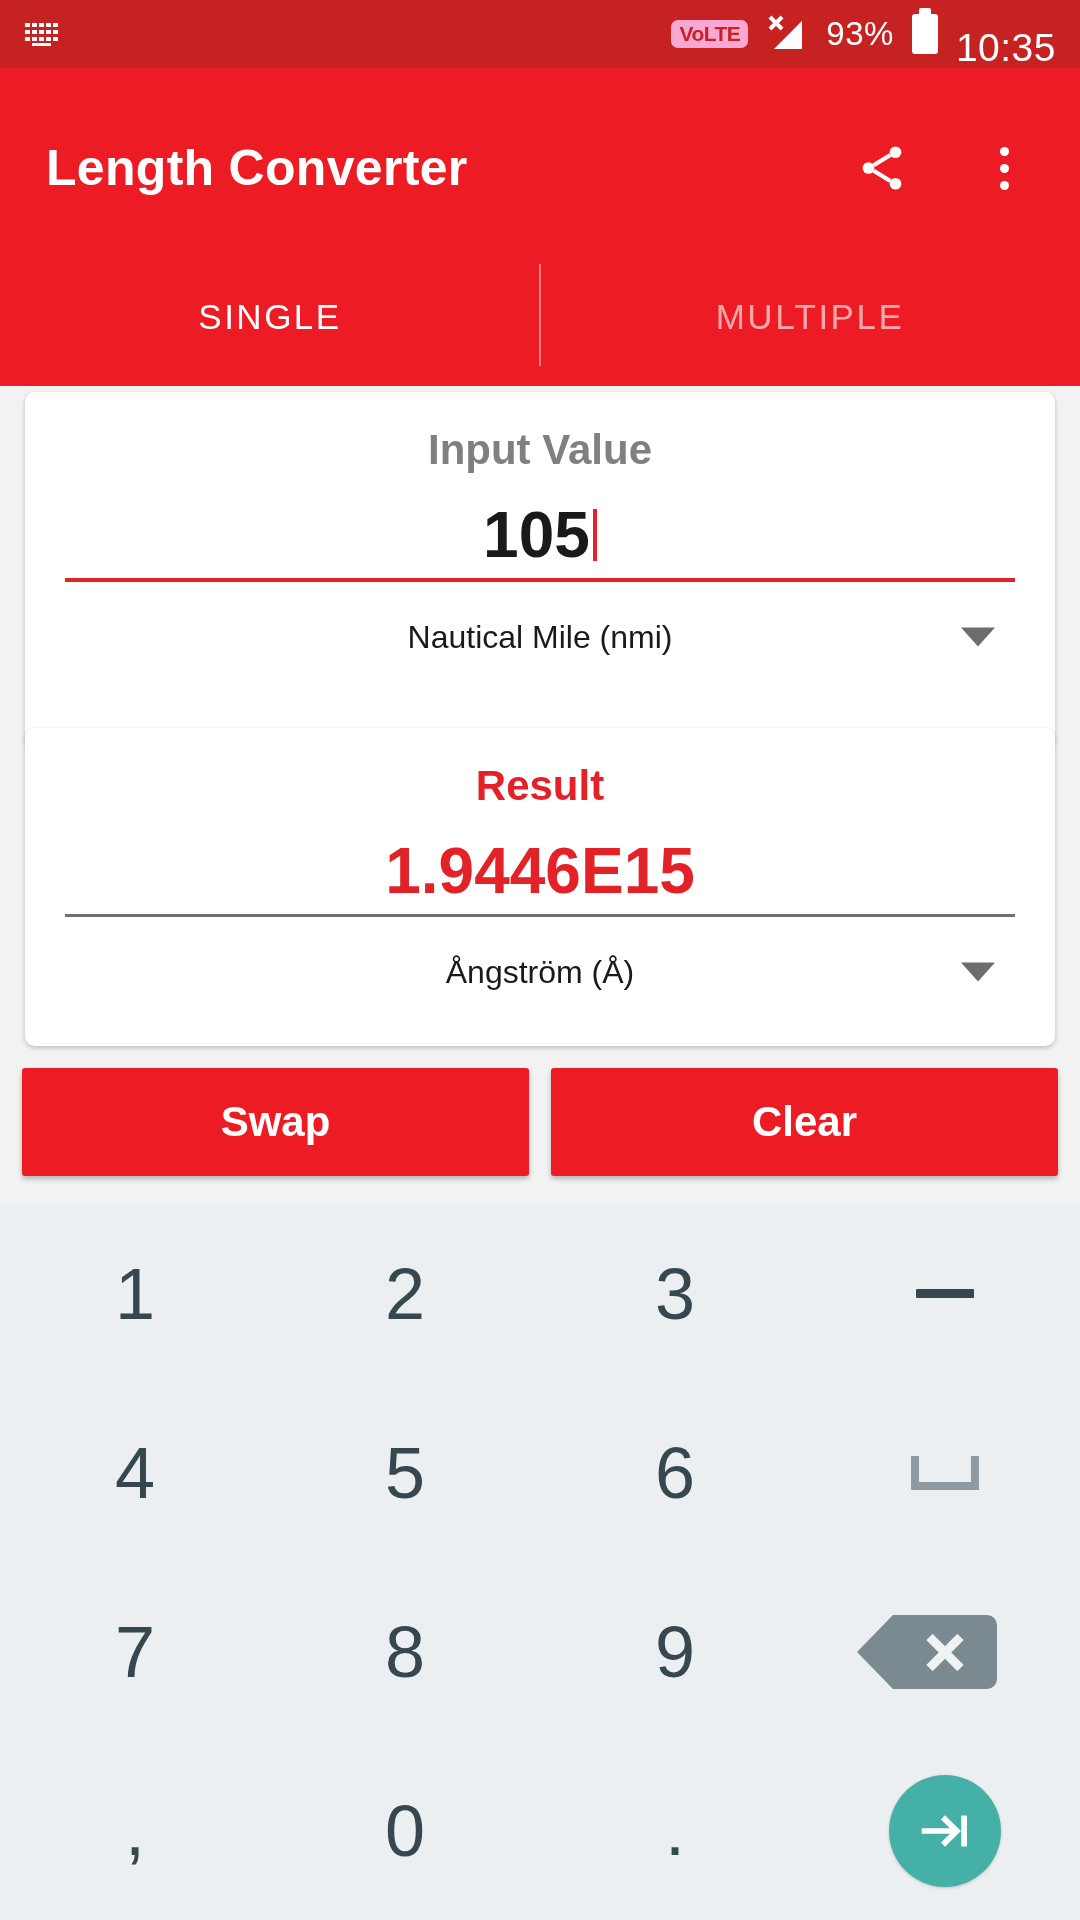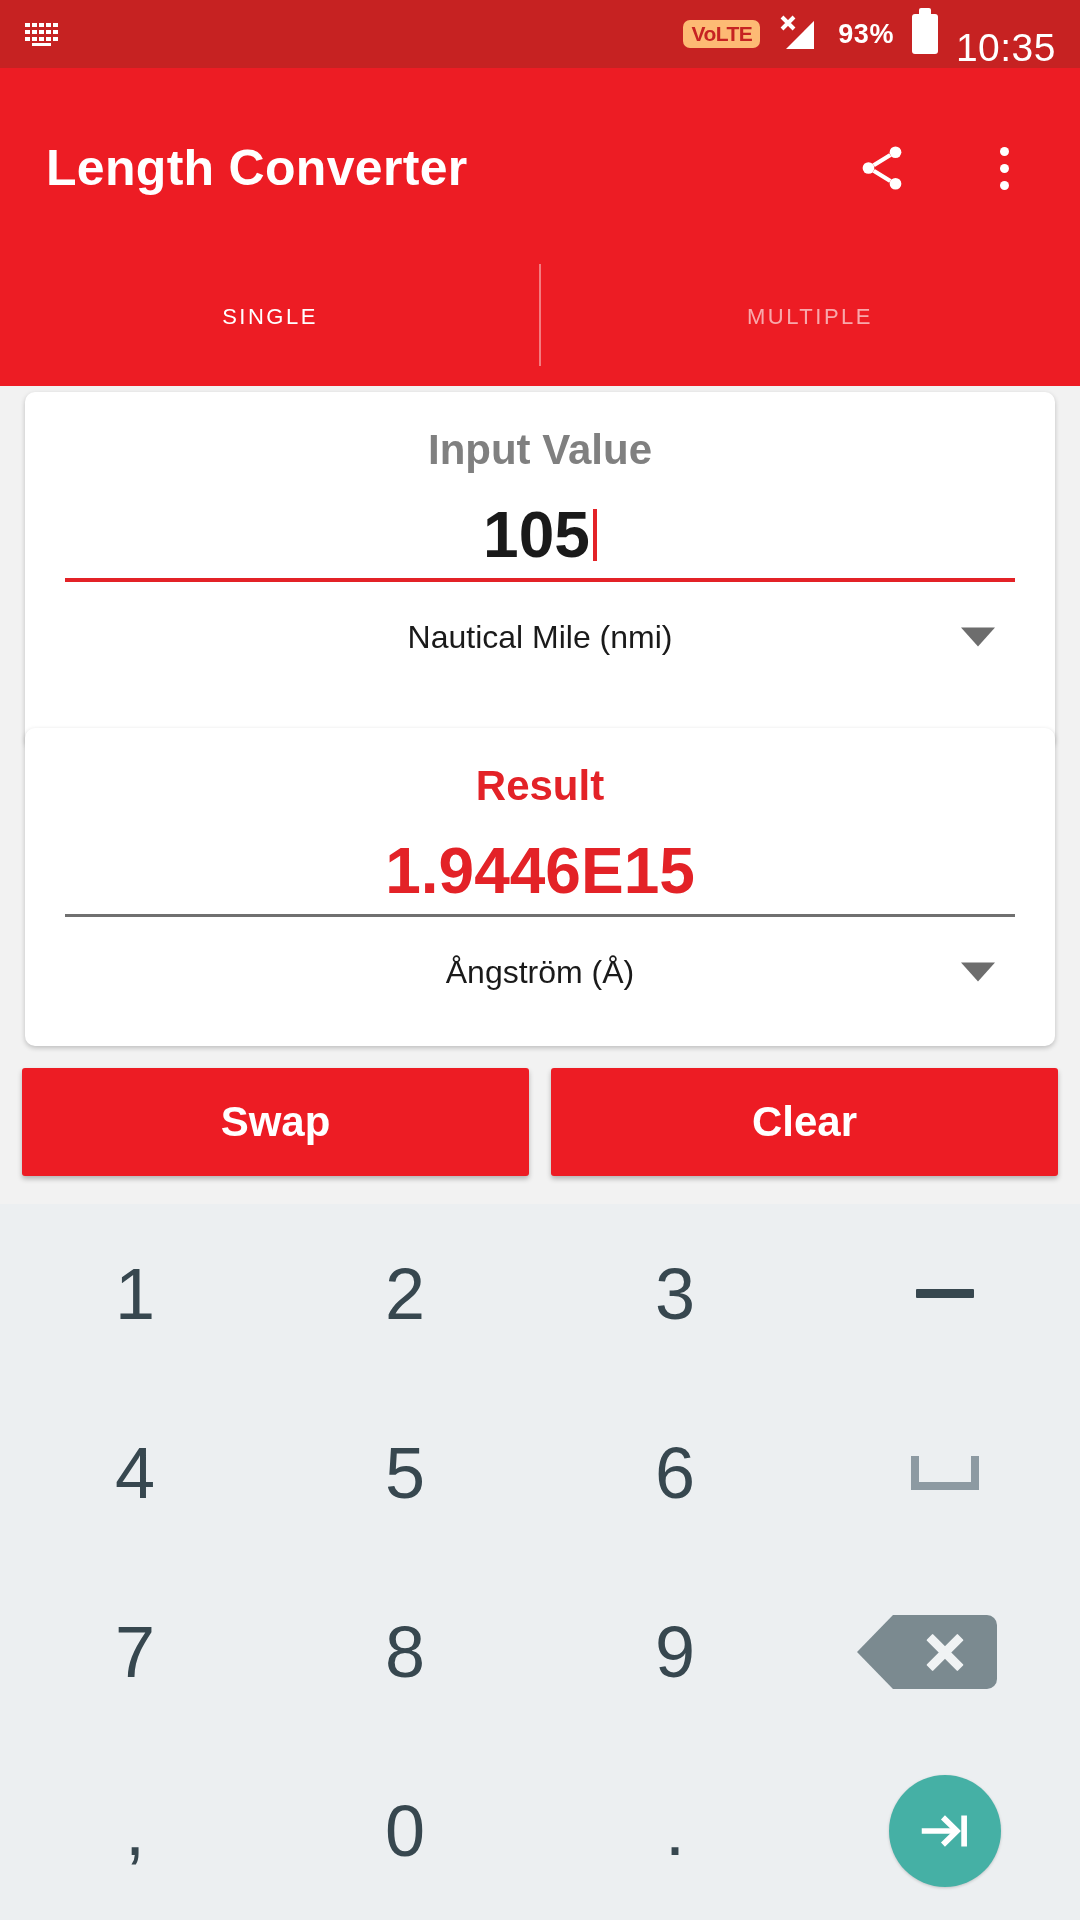--- a/index.html
+++ b/index.html
@@ -14,25 +14,25 @@
   
   .statusbar {
     position:absolute; top:0; left:0; width:1080px; height:68px;
     background:#c62222; display:flex; align-items:center;
     padding:0 24px; color:#ffffff;
   }
   .sb-left { display:flex; align-items:center; }
   .sb-right { margin-left:auto; display:flex; align-items:center; gap:18px; }
   .kbd-icon { width:40px; height:26px; display:block; }
   .volte-badge {
-    background:#fdba74; color:#c62222; border-radius:7px;
+    background:#f9a8d4; color:#c62222; border-radius:7px;
     font-size:21px; font-weight:bold; letter-spacing:-0.5px;
     padding:3px 8px 4px 8px; line-height:1; display:flex; align-items:center;
   }
-  .sb-text { font-size:27px; letter-spacing:0.5px;font-weight:bold; }
+  .sb-text { font-size:33px; letter-spacing:0.5px; }
   .sb-clock { font-size:39px; letter-spacing:0.5px;margin-top:28px; }
   .batt {
     width:26px; height:40px; border-radius:3px;
     background:#ffffff; position:relative;
   }
   .batt::before {
     content:""; position:absolute; top:-6px; left:7px;
     width:12px; height:6px; background:#ffffff; border-radius:2px 2px 0 0;
   }
 
@@ -47,21 +47,21 @@
   .dots { display:flex; flex-direction:column; gap:8px; align-items:center; }
   .dots i { width:9px; height:9px; background:#ffffff; border-radius:50%; display:block; }
 
   
   .tabs {
     position:absolute; top:248px; left:0; width:1080px; height:138px;
     background:#ed1c24; display:flex;
   }
   .tab {
     flex:1; display:flex; align-items:center; justify-content:center;
-    font-size:22px; font-weight:normal; letter-spacing:2.5px; color:#ffffff;
+    font-size:35px; font-weight:normal; letter-spacing:2.5px; color:#ffffff;
     position:relative;
   }
   .tab.inactive { color:rgba(255,255,255,0.62); }
   .tab-div {
     position:absolute; left:539px; top:264px; width:2px; height:102px;
     background:rgba(255,255,255,0.42);
   }
 
   
   .card {

